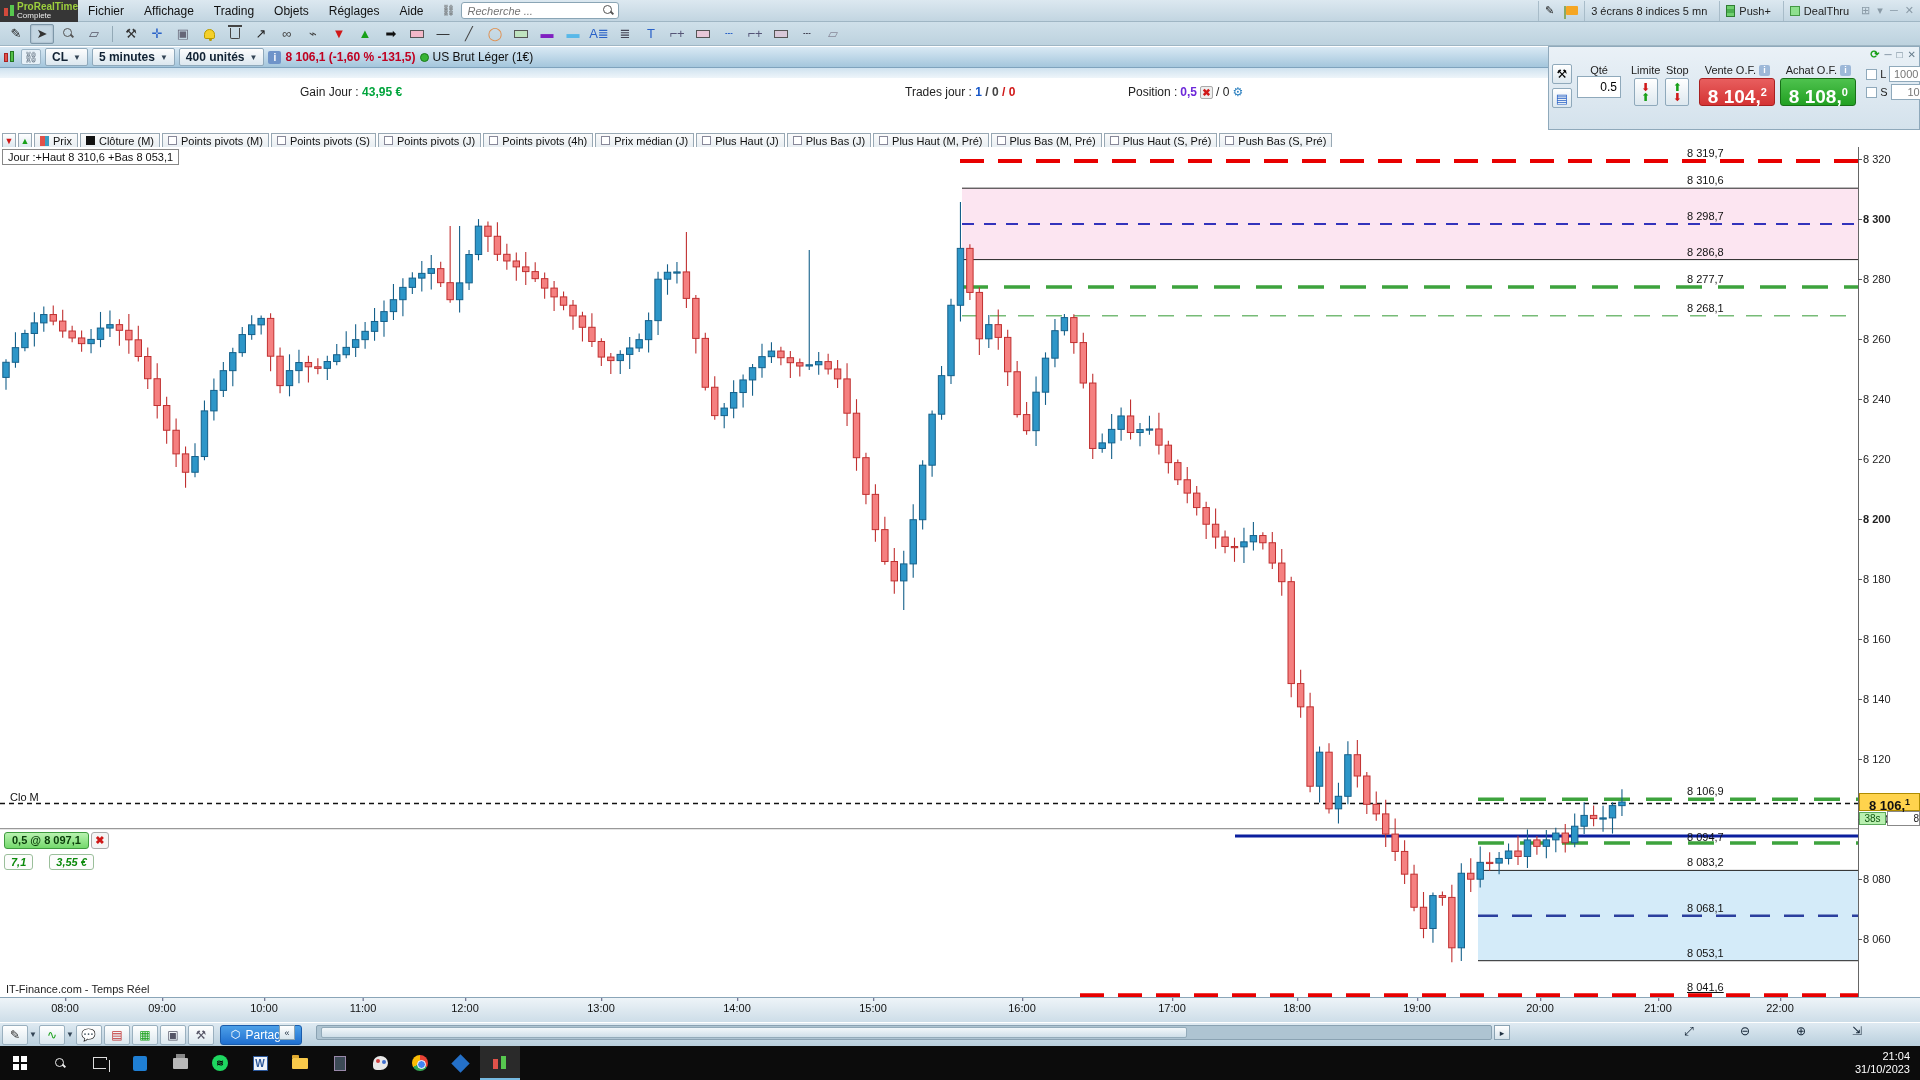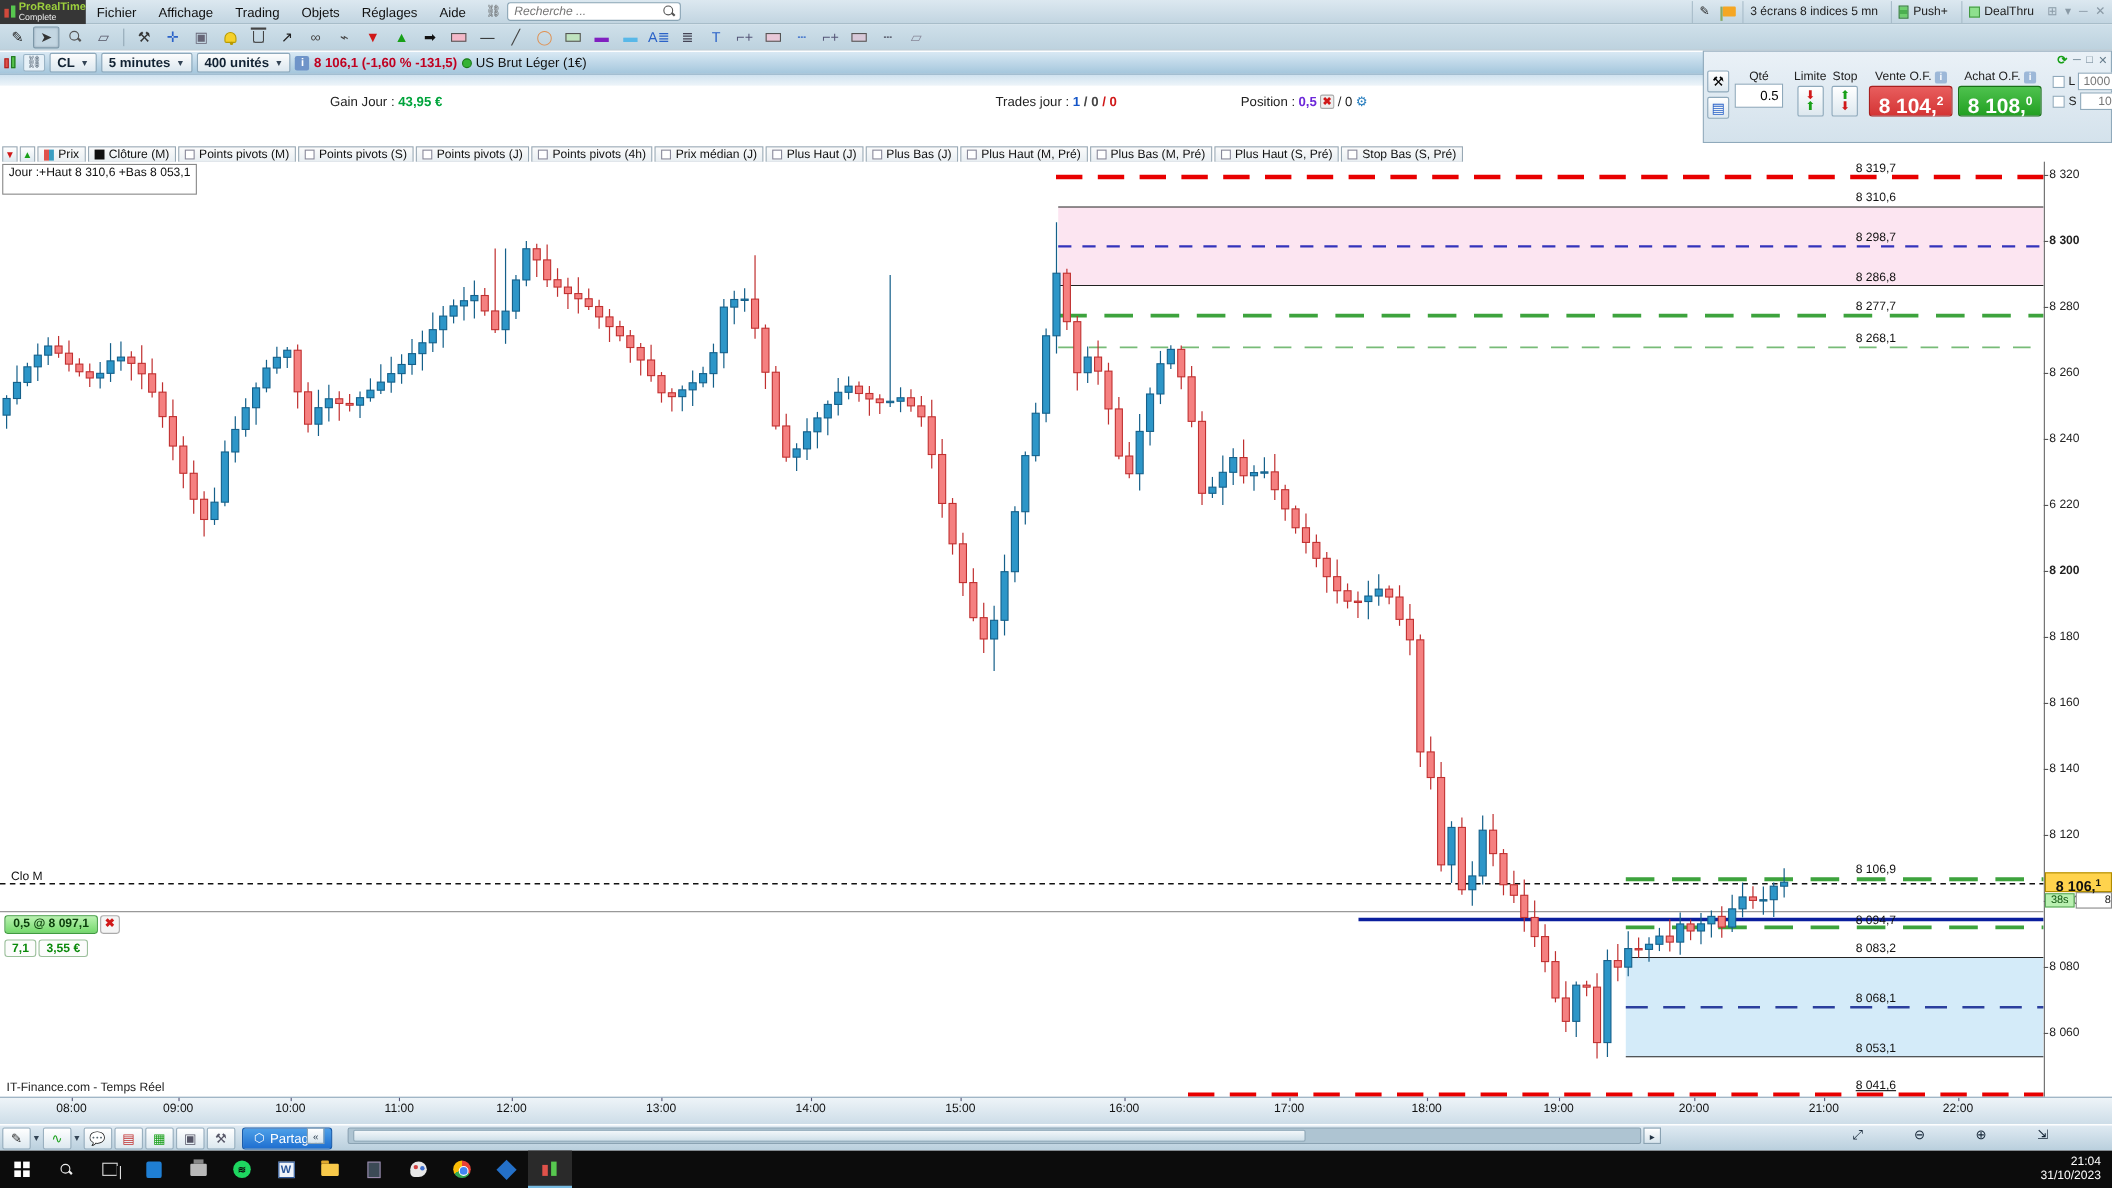--- a/index.html
+++ b/index.html
@@ -82,21 +82,21 @@
 
   
   #tabsrow { position:absolute; left:2px; top:133px; height:16px; display:flex; gap:2px; font-size:11px; }
   .arrbtn { width:14px; height:15px; border:1px solid #98a8b4; background:linear-gradient(#fff,#dde8ef); font-size:9px;
     display:flex; align-items:center; justify-content:center; }
   .ind-tab { border:1px solid #98a8b4; background:linear-gradient(#fbfbfb,#e8eef2); height:15px; padding:0 5px;
     display:flex; align-items:center; gap:4px; color:#111; white-space:nowrap; }
   .ind-tab .cb { width:9px; height:9px; border:1px solid #889; background:#fff; }
   .ind-tab .prix-ic { width:9px; height:10px; background:linear-gradient(90deg,#e0524a 50%,#3a9ec2 50%); }
   .ind-tab .blk-ic { width:9px; height:9px; background:#111; }
-  #infobox { position:absolute; left:2px; top:149px; height:28px; border:1px solid #888; background:#fff;
+  #infobox { position:absolute; left:2px; top:149px; height:16px; border:1px solid #888; background:#fff;
     font-size:11px; color:#111; padding:1px 5px; z-index:30; }
 
   
   #chart { position:absolute; left:0; top:147px; width:1858px; height:850px; background:#fff; overflow:hidden; }
   #chart svg { position:absolute; left:0; top:0; }
   #priceaxis { position:absolute; left:1858px; top:147px; width:62px; height:850px; background:#fff; border-left:1px solid #666; }
   .ptick { position:absolute; left:4px; font-size:11px; color:#222; }
   .ptick.bold { font-weight:bold; }
   .ptick:before { content:""; position:absolute; left:-5px; top:6px; width:4px; height:1px; background:#555; }
   .lvl-label { position:absolute; font-size:11px; color:#111; z-index:5; }
@@ -106,21 +106,21 @@
   #curprice sup { font-size:9px; }
   #countdown { position:absolute; left:0px; width:27px; height:13px; background:#b9f0b0; border:1px solid #5aa85a;
     font-size:10px; color:#115511; text-align:center; line-height:12px; z-index:6; }
   #curbox { position:absolute; left:28px; width:33px; height:15px; background:#fff; border:1px solid #888;
     font-size:10px; color:#222; line-height:13px; overflow:hidden; text-align:right; z-index:5; }
   #posbadge { position:absolute; left:4px; display:flex; gap:2px; z-index:8; }
   #posbadge .pb { background:linear-gradient(#b9f2b0,#74d96c); border:1px solid #3f9c3f; border-radius:3px;
     font-size:11px; font-weight:bold; color:#073; padding:1px 7px; color:#0a3d0a; }
   #posbadge .px { background:#f4f4f4; border:1px solid #aaa; border-radius:3px; width:18px; text-align:center;
     color:#d01818; font-weight:bold; font-size:11px; line-height:15px; }
-  #posbadge2 { position:absolute; left:4px; display:flex; gap:2px; z-index:8; }
+  #posbadge2 { position:absolute; left:4px; display:flex; gap:16px; z-index:8;font-style:italic; }
   #posbadge2 .pb2 { background:#fcfcfc; border:1px solid #9bbf9b; border-radius:3px; font-size:11px; font-weight:bold;
     color:#0b8a0b; padding:1px 6px; }
   #footer-src { position:absolute; left:3px; bottom:2px; font-size:11px; color:#222; background:#fff; padding:0 3px; z-index:5; }
 
   
   #timeaxis { position:absolute; left:0; top:997px; width:1920px; height:25px;
     background:linear-gradient(#eef4f8,#cdddE8); border-top:1px solid #8aa5b8; }
   .ttick { position:absolute; top:4px; font-size:11px; color:#111; transform:translateX(-50%); }
   .ttick:before { content:""; position:absolute; left:50%; top:-4px; width:1px; height:3px; background:#557; }
 
@@ -390,21 +390,21 @@
       <span class="ind-tab">
         <span class="cb"></span>
         <span>Plus Bas (M, Pré)</span>
       </span>
       <span class="ind-tab">
         <span class="cb"></span>
         <span>Plus Haut (S, Pré)</span>
       </span>
       <span class="ind-tab">
         <span class="cb"></span>
-        <span>Stop Bas (S, Pré)</span>
+        <span>Push Bas (S, Pré)</span>
       </span>
     </div>
   <div id="infobox">Jour :+Haut 8 310,6 +Bas 8 053,1</div>
 
   
   <div id="chart">
     <svg id="chart-svg" width="1858" height="850">
         <rect x="962" y="41.19999999999891" width="896" height="71.40000000000327" fill="#fbdcec" fill-opacity="0.75"></rect>
         <line x1="962" x2="1858" y1="41.19999999999891" y2="41.19999999999891" stroke="#222" stroke-width="1"></line>
         <line x1="962" x2="1858" y1="112.60000000000218" y2="112.60000000000218" stroke="#222" stroke-width="1"></line>

